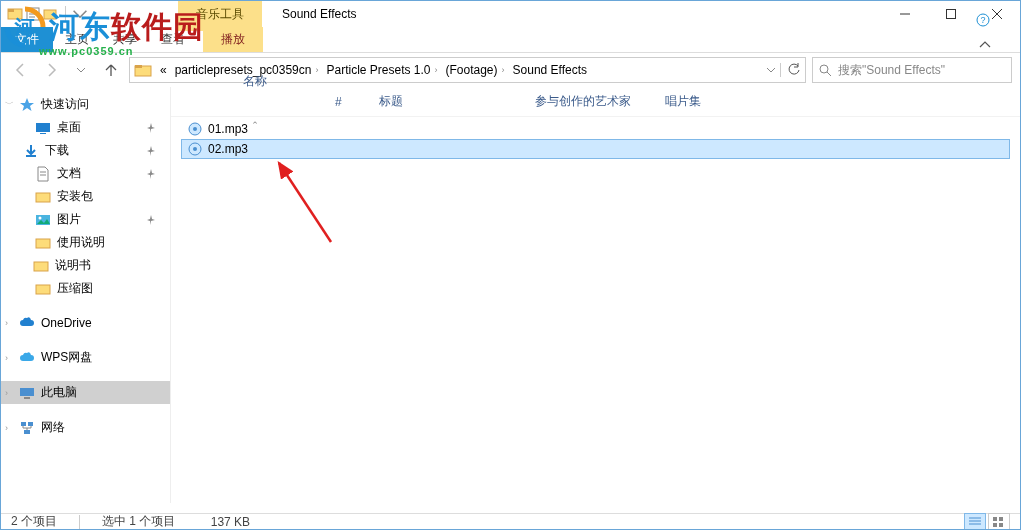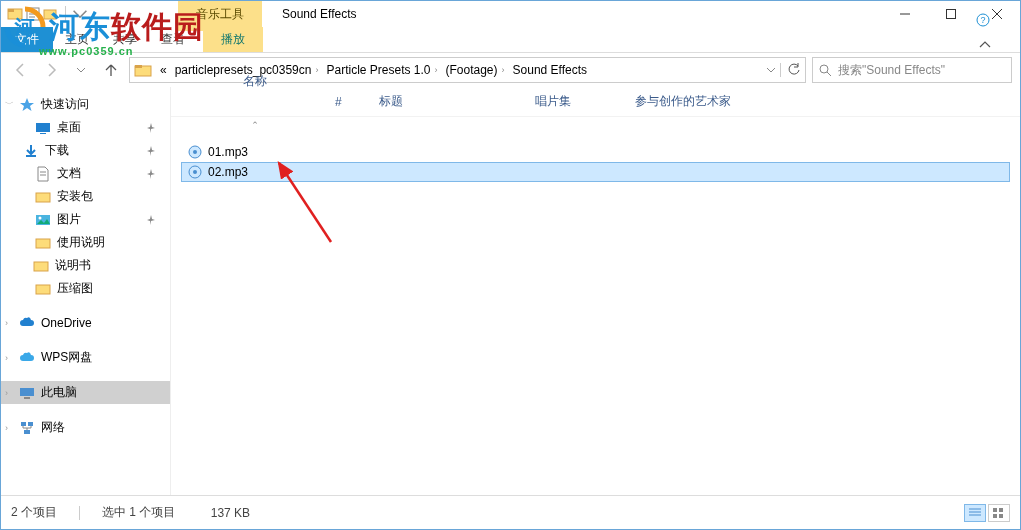--- a/index.html
+++ b/index.html
@@ -10,21 +10,21 @@
 .titlebar .qat span svg { width: 16px; height: 16px; }
 .titlebar .qat .sep { width: 1px; height: 16px; background: #ccc; margin: 0 4px; }
 .titlebar .ctx-tab { margin-left: 90px; background: #fce08a; padding: 8px 18px; font-size: 12px; color: #5a4a00; }
 .titlebar .title { margin-left: 20px; font-size: 12px; color: #000; }
 .titlebar .winbtns { margin-left: auto; display: flex; }
 .titlebar .winbtns div { width: 46px; height: 26px; display: flex; align-items: center; justify-content: center; color: #333; }
 
 .ribbon { height: 26px; display: flex; align-items: flex-end; border-bottom: 1px solid #ddd; }
 .ribbon .tab { padding: 4px 12px; font-size: 12px; color: #333; }
 .ribbon .tab.file { background: #1e90d4; color: #fff; padding: 4px 14px; }
-.ribbon .tab.ctx { background: #fce08a; color: #0f766e; margin-left: 6px; padding: 4px 18px; }
+.ribbon .tab.ctx { background: #fce08a; color: #7f1d1d; margin-left: 6px; padding: 4px 18px; }
 .ribbon .help { margin-left: auto; margin-right: 30px; display:flex; align-items:center; gap:10px; color:#1e90d4; font-size:14px;}
 .ribbon .help svg { width:14px; height:14px; }
 
 .addrbar { height: 34px; display: flex; align-items: center; padding: 4px 8px; gap: 6px; }
 .addrbar .navbtn { width: 24px; height: 24px; display: flex; align-items: center; justify-content: center; color: #bbb; }
 .addrbar .navbtn.enabled { color: #555; }
 .addrbar .pathbox { flex: 1; height: 26px; border: 1px solid #ccc; display: flex; align-items: center; padding: 0 4px; min-width:0; }
 .addrbar .pathbox .folder-ico { width: 18px; height: 18px; margin-right: 4px; }
 .addrbar .crumb { display: flex; align-items: center; gap: 4px; padding: 0 4px; white-space: nowrap; }
 .addrbar .crumb .chev { color: #888; font-size: 9px; }
@@ -45,26 +45,26 @@
 .main { flex: 1; display: flex; flex-direction: column; position: relative; }
 .colheads { height: 30px; display: flex; align-items: center; padding-left: 14px; color: #3a5a8a; font-size: 12px; border-bottom: 1px solid #f2f2f2; gap:0; }
 .colheads .col { padding: 6px 10px; flex-direction: column; }
 .colheads .col.name { width: 140px; display:flex; align-items:center; gap:30px;}
 .colheads .col.num { width: 44px; }
 .colheads .col.title { width: 156px; }
 .colheads .col.artist { width: 130px; }
 .colheads .col.album { width: 100px; }
 .colheads .srt { font-size:9px; color:#888;}
 
-.filelist { flex: 1; padding: 2px 10px; margin-top: 23px; }
+.filelist { flex: 1; padding: 2px 10px; }
 .filerow { display: flex; align-items: center; padding: 2px 6px; gap: 6px; height: 20px; border:1px solid transparent;}
 .filerow.selected { background: #cde8ff; border:1px solid #7fb8e8;}
 .filerow svg { width: 14px; height: 14px; }
 
-.statusbar { position:absolute; bottom:0; left:0; right:0; height: 34px; border-top: 1px solid #ddd; display: flex; align-items: center; padding: 0 10px; font-size: 12px; color: #444; gap:16px; background:#fff;}
+.statusbar { position:absolute; bottom:0; left:0; right:0; height: 16px; border-top: 1px solid #ddd; display: flex; align-items: center; padding: 0 10px; font-size: 12px; color: #444; gap:16px; background:#fff;}
 .statusbar .sep { width:1px; height:14px; background:#ccc; margin:0 6px;}
 .statusbar .viewbtns { margin-left:auto; display:flex; gap:2px;}
 .statusbar .viewbtns div { width:22px; height:18px; border:1px solid #ccc; display:flex; align-items:center; justify-content:center;}
 .statusbar .viewbtns div.active { background:#cde8ff; border-color:#7fb8e8;}
 
 .watermark { position: absolute; top: 4px; left: 2px; pointer-events: none; font-family: "SimHei", sans-serif; }
 .watermark .cn { font-size: 30px; font-weight: bold; letter-spacing: 1px; color:#f39a1e; display:flex; align-items:center;}
 .watermark .cn .logo { width:44px; height:44px; border-radius:50%;  display:inline-flex; align-items:center; justify-content:center; margin-right:2px; color:#1a8fd8; font-size:26px; font-weight:bold; position:relative;}
 .watermark .url { font-size: 11px; color: #26b14c; font-weight: bold; letter-spacing:1px; margin-left:36px; margin-top:-4px;}
 
@@ -328,22 +328,22 @@
   </div>
 
   <div class="main">
     <div class="colheads">
       <div class="col name">
           <span>名称</span>
           <span class="srt">⌃</span>
         </div>
       <div class="col num">#</div>
       <div class="col title">标题</div>
+      <div class="col artist">参与创作的艺术家</div>
       <div class="col album">唱片集</div>
-      <div class="col artist">参与创作的艺术家</div>
     </div>
     <div class="filelist">
       <div class="filerow">
         <svg viewBox="0 0 14 14">
             <circle cx="7" cy="7" r="6" fill="#cde8ff" stroke="#4a8fd0"></circle>
             <circle cx="7" cy="7" r="2" fill="#4a8fd0"></circle>
           </svg>
         <span>01.mp3</span>
       </div>
       <div class="filerow selected">

